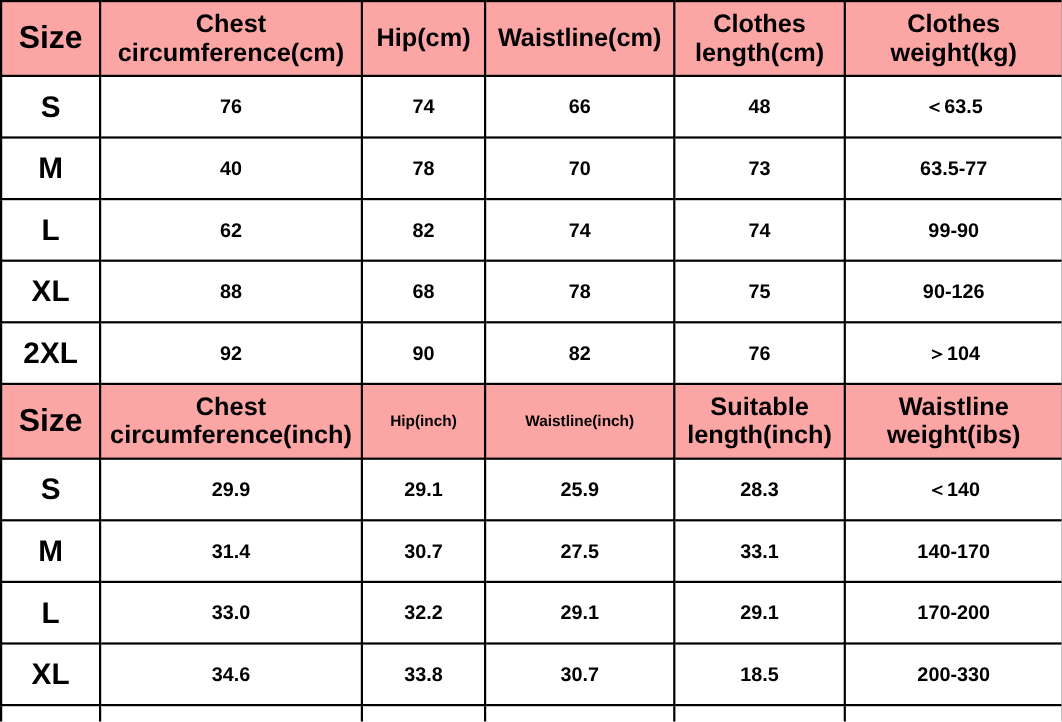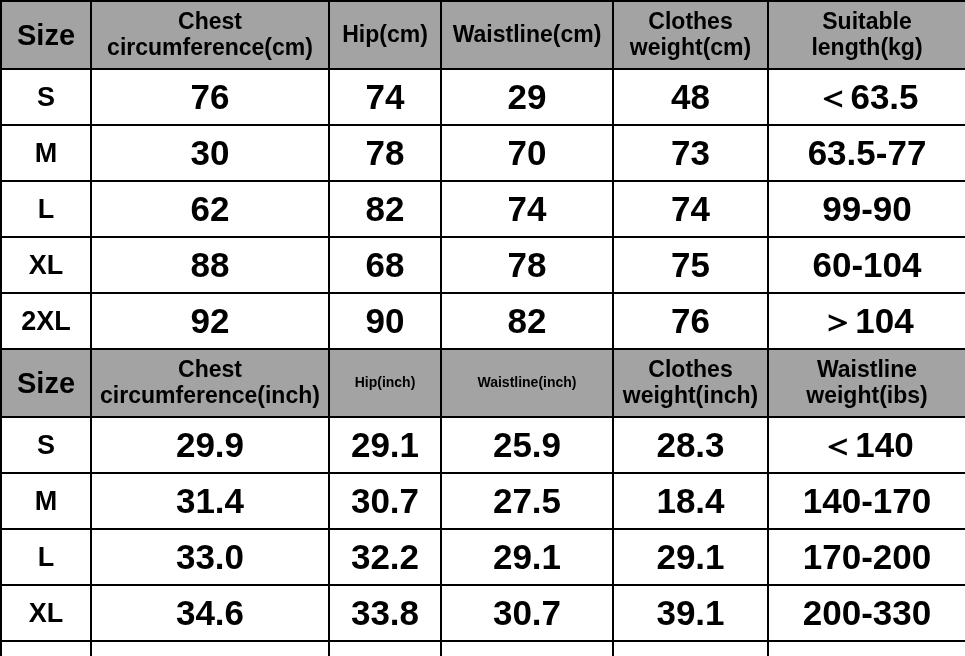--- a/index.html
+++ b/index.html
@@ -30,34 +30,34 @@
   }
   
   col.c0 { width: 90px; }
   col.c1 { width: 238px; }
   col.c2 { width: 112px; }
   col.c3 { width: 172px; }
   col.c4 { width: 155px; }
   col.c5 { width: 198px; }
 
   .header-row td {
-    background: #a3a3a3;
+    background: #fca5a5;
     height: 66px;
     font-size: 23px;
   }
   .header-row td.size-cell {
     font-size: 29px;
   }
   .header-row td.small {
     font-size: 14px;
   }
   .data-row td {
     background: #ffffff;
     height: 54px;
-    font-size: 35px;
+    font-size: 18px;
   }
   .data-row td.size-cell {
     font-size: 27px;
   }
   .nowrap { white-space: nowrap; }
 </style>
 </head>
 <body>
 
 <table class="size-chart">
@@ -69,104 +69,104 @@
       <col class="c4">
       <col class="c5">
   </colgroup>
   <tbody>
 
     <tr class="header-row">
       <td class="size-cell">Size</td>
       <td>Chest circumference(cm)</td>
       <td>Hip(cm)</td>
       <td>Waistline(cm)</td>
-      <td>Clothes weight(cm)</td>
-      <td>Suitable length(kg)</td>
+      <td>Clothes length(cm)</td>
+      <td>Clothes weight(kg)</td>
     </tr>
 
     <tr class="data-row">
       <td class="size-cell">S</td>
       <td>76</td>
       <td>74</td>
-      <td>29</td>
+      <td>66</td>
       <td>48</td>
       <td class="nowrap">＜63.5</td>
     </tr>
     <tr class="data-row">
       <td class="size-cell">M</td>
-      <td>30</td>
+      <td>40</td>
       <td>78</td>
       <td>70</td>
       <td>73</td>
       <td class="nowrap">63.5-77</td>
     </tr>
     <tr class="data-row">
       <td class="size-cell">L</td>
       <td>62</td>
       <td>82</td>
       <td>74</td>
       <td>74</td>
       <td class="nowrap">99-90</td>
     </tr>
     <tr class="data-row">
       <td class="size-cell">XL</td>
       <td>88</td>
       <td>68</td>
       <td>78</td>
       <td>75</td>
-      <td class="nowrap">60-104</td>
+      <td class="nowrap">90-126</td>
     </tr>
     <tr class="data-row">
       <td class="size-cell">2XL</td>
       <td>92</td>
       <td>90</td>
       <td>82</td>
       <td>76</td>
       <td class="nowrap">＞104</td>
     </tr>
 
     <tr class="header-row">
       <td class="size-cell">Size</td>
       <td>Chest circumference(inch)</td>
       <td class="small nowrap">Hip(inch)</td>
       <td class="small nowrap">Waistline(inch)</td>
-      <td>Clothes weight(inch)</td>
+      <td>Suitable length(inch)</td>
       <td>Waistline weight(ibs)</td>
     </tr>
 
     <tr class="data-row">
       <td class="size-cell">S</td>
       <td>29.9</td>
       <td>29.1</td>
       <td>25.9</td>
       <td>28.3</td>
       <td class="nowrap">＜140</td>
     </tr>
     <tr class="data-row">
       <td class="size-cell">M</td>
       <td>31.4</td>
       <td>30.7</td>
       <td>27.5</td>
-      <td>18.4</td>
+      <td>33.1</td>
       <td class="nowrap">140-170</td>
     </tr>
     <tr class="data-row">
       <td class="size-cell">L</td>
       <td>33.0</td>
       <td>32.2</td>
       <td>29.1</td>
       <td>29.1</td>
       <td class="nowrap">170-200</td>
     </tr>
     <tr class="data-row">
       <td class="size-cell">XL</td>
       <td>34.6</td>
       <td>33.8</td>
       <td>30.7</td>
-      <td>39.1</td>
+      <td>18.5</td>
       <td class="nowrap">200-330</td>
     </tr>
     <tr class="data-row">
       <td class="size-cell">2XL</td>
       <td>36.2</td>
       <td>35.4</td>
       <td>32.2</td>
       <td>29.9</td>
       <td class="nowrap">＞230</td>
     </tr>

